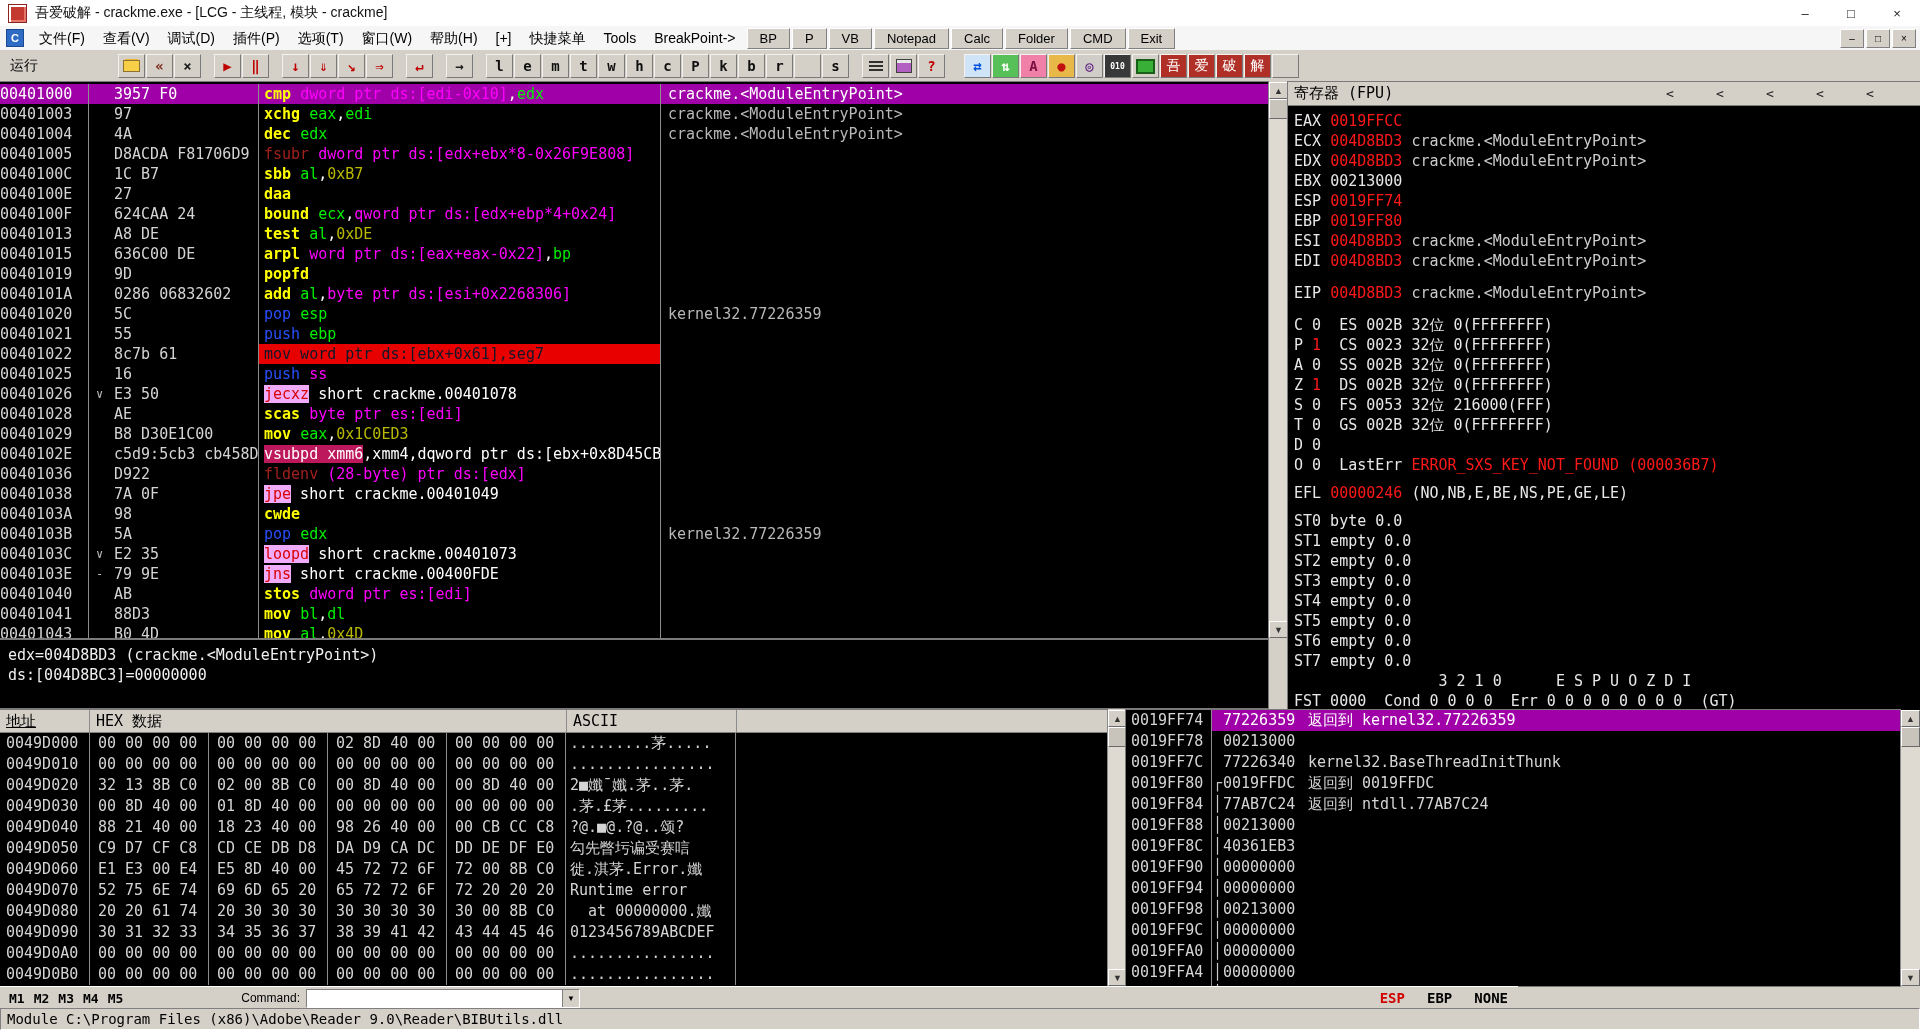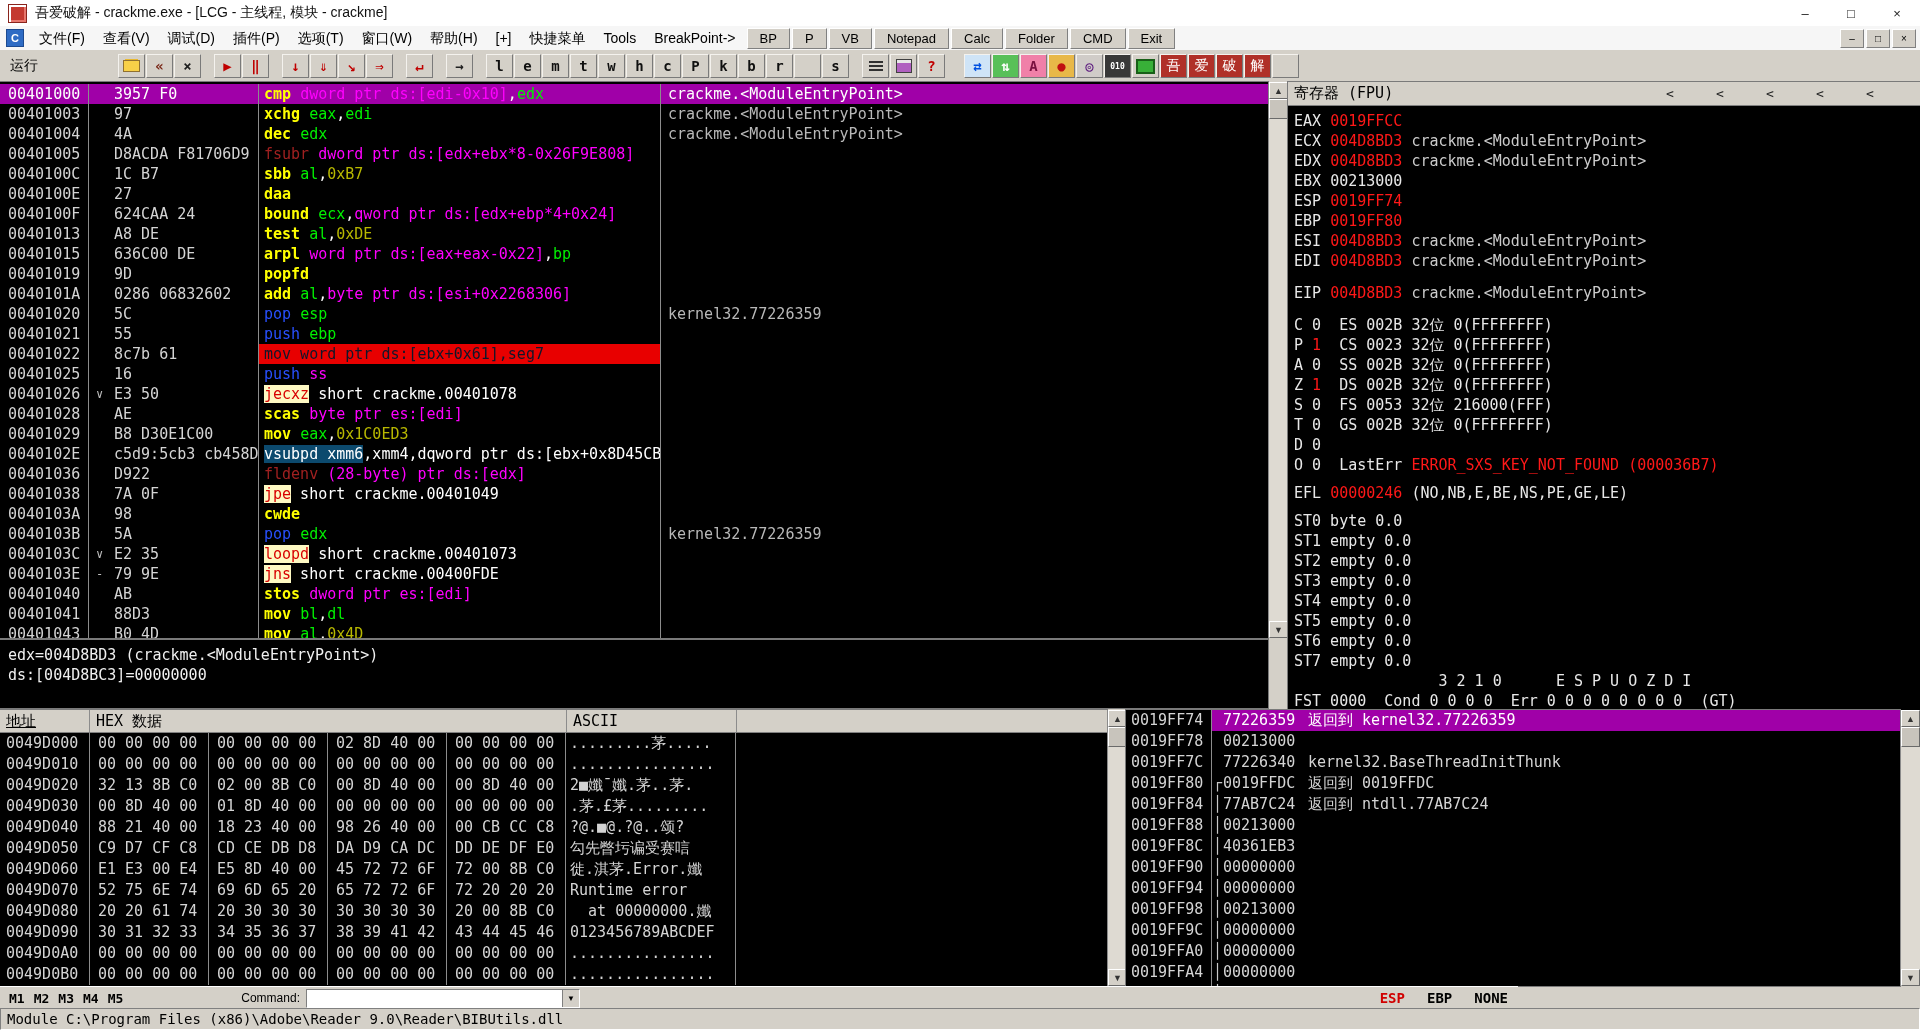--- a/index.html
+++ b/index.html
@@ -49,29 +49,29 @@
   .k-monitor::before{content:"";width:15px;height:11px;background:#38b038;border:2px solid #186018;}
 
   
   .pane{position:absolute;background:#000;outline:1px solid #7a7a7a;overflow:hidden;
         font-family:"DejaVu Sans Mono",monospace;font-size:15px;color:#d4d4d4;}
 
   
   #disasm{left:0;top:82px;width:1268px;height:556px;}
   #disasm-rows{padding-top:2px;}
   .drow{display:flex;height:20px;line-height:20px;white-space:pre;}
-  .c-addr{width:89px;flex:0 0 auto;box-sizing:border-box;padding-left:8px;border-right:1px solid #8c8c8c;color:#d4d4d4;}
+  .c-addr{width:89px;flex:0 0 auto;box-sizing:border-box;border-right:1px solid #8c8c8c;color:#d4d4d4;}
   .c-ind{width:21px;flex:0 0 auto;text-align:center;color:#bdbdbd;font-size:12px;}
   .c-bytes{width:149px;flex:0 0 auto;box-sizing:border-box;border-right:1px solid #8c8c8c;padding-left:4px;overflow:hidden;color:#d4d4d4;}
   .c-code{width:402px;flex:0 0 auto;box-sizing:border-box;border-right:1px solid #8c8c8c;padding-left:5px;overflow:hidden;}
   .c-cmt{flex:1;padding-left:7px;color:#b8b8b8;overflow:hidden;}
   .t-w{color:#ffffff;} .t-y{color:#ffff00;font-weight:bold;} .t-g{color:#00f000;} .t-m{color:#ff00ff;}
   .t-o{color:#b8b800;} .t-b{color:#2850ff;} .t-dr{color:#a02020;}
-  .t-jy{background:#fef9c3;color:#d80000;}
-  .t-rw{background:#0c4a6e;color:#ffffff;}
+  .t-jy{background:#f0abfc;color:#d80000;}
+  .t-rw{background:#be185d;color:#ffffff;}
   .drow.sel{background:#a000a8;}
   .drow.sel .c-addr,.drow.sel .c-cmt,.drow.sel .c-bytes{color:#ffffff;}
   .drow.redrow .c-code{background:#e80000;}
   .drow.redrow .t-w{color:#0f172a;}
 
   
   #infopane{left:0;top:640px;width:1268px;height:68px;padding-top:5px;box-sizing:border-box;}
   #infopane div{height:20px;line-height:20px;padding-left:8px;color:#f0f0f0;white-space:pre;}
 
   
@@ -306,21 +306,21 @@
   </div>
   <div id="hex-rows">
       <div class="hrow"><span class="h-addr">0049D000</span><span class="h-g">00 00 00 00</span><span class="h-g">00 00 00 00</span><span class="h-g">02 8D 40 00</span><span class="h-g">00 00 00 00</span><span class="h-ascii">.........茅.....</span><span class="h-fill"></span></div>
       <div class="hrow"><span class="h-addr">0049D010</span><span class="h-g">00 00 00 00</span><span class="h-g">00 00 00 00</span><span class="h-g">00 00 00 00</span><span class="h-g">00 00 00 00</span><span class="h-ascii">................</span><span class="h-fill"></span></div>
       <div class="hrow"><span class="h-addr">0049D020</span><span class="h-g">32 13 8B C0</span><span class="h-g">02 00 8B C0</span><span class="h-g">00 8D 40 00</span><span class="h-g">00 8D 40 00</span><span class="h-ascii">2■孅ˉ孅.茅..茅.</span><span class="h-fill"></span></div>
       <div class="hrow"><span class="h-addr">0049D030</span><span class="h-g">00 8D 40 00</span><span class="h-g">01 8D 40 00</span><span class="h-g">00 00 00 00</span><span class="h-g">00 00 00 00</span><span class="h-ascii">.茅.£茅.........</span><span class="h-fill"></span></div>
       <div class="hrow"><span class="h-addr">0049D040</span><span class="h-g">88 21 40 00</span><span class="h-g">18 23 40 00</span><span class="h-g">98 26 40 00</span><span class="h-g">00 CB CC C8</span><span class="h-ascii">?@.■@.?@..颂?</span><span class="h-fill"></span></div>
       <div class="hrow"><span class="h-addr">0049D050</span><span class="h-g">C9 D7 CF C8</span><span class="h-g">CD CE DB D8</span><span class="h-g">DA D9 CA DC</span><span class="h-g">DD DE DF E0</span><span class="h-ascii">勾先瞥圬谝受赛唁</span><span class="h-fill"></span></div>
       <div class="hrow"><span class="h-addr">0049D060</span><span class="h-g">E1 E3 00 E4</span><span class="h-g">E5 8D 40 00</span><span class="h-g">45 72 72 6F</span><span class="h-g">72 00 8B C0</span><span class="h-ascii">徙.淇茅.Error.孅</span><span class="h-fill"></span></div>
       <div class="hrow"><span class="h-addr">0049D070</span><span class="h-g">52 75 6E 74</span><span class="h-g">69 6D 65 20</span><span class="h-g">65 72 72 6F</span><span class="h-g">72 20 20 20</span><span class="h-ascii">Runtime error   </span><span class="h-fill"></span></div>
-      <div class="hrow"><span class="h-addr">0049D080</span><span class="h-g">20 20 61 74</span><span class="h-g">20 30 30 30</span><span class="h-g">30 30 30 30</span><span class="h-g">20 00 8B C0</span><span class="h-ascii">  at 00000000.孅</span><span class="h-fill"></span></div>
+      <div class="hrow"><span class="h-addr">0049D080</span><span class="h-g">20 20 61 74</span><span class="h-g">20 30 30 30</span><span class="h-g">30 30 30 30</span><span class="h-g">30 00 8B C0</span><span class="h-ascii">  at 00000000.孅</span><span class="h-fill"></span></div>
       <div class="hrow"><span class="h-addr">0049D090</span><span class="h-g">30 31 32 33</span><span class="h-g">34 35 36 37</span><span class="h-g">38 39 41 42</span><span class="h-g">43 44 45 46</span><span class="h-ascii">0123456789ABCDEF</span><span class="h-fill"></span></div>
       <div class="hrow"><span class="h-addr">0049D0A0</span><span class="h-g">00 00 00 00</span><span class="h-g">00 00 00 00</span><span class="h-g">00 00 00 00</span><span class="h-g">00 00 00 00</span><span class="h-ascii">................</span><span class="h-fill"></span></div>
       <div class="hrow"><span class="h-addr">0049D0B0</span><span class="h-g">00 00 00 00</span><span class="h-g">00 00 00 00</span><span class="h-g">00 00 00 00</span><span class="h-g">00 00 00 00</span><span class="h-ascii">................</span><span class="h-fill"></span></div>
     </div>
 </div>
 
 <div id="hex-sb" class="vsb">
   <div class="sb-arrow">▲</div>
   <div class="sb-thumb"></div>
   <div class="sb-track"></div>

